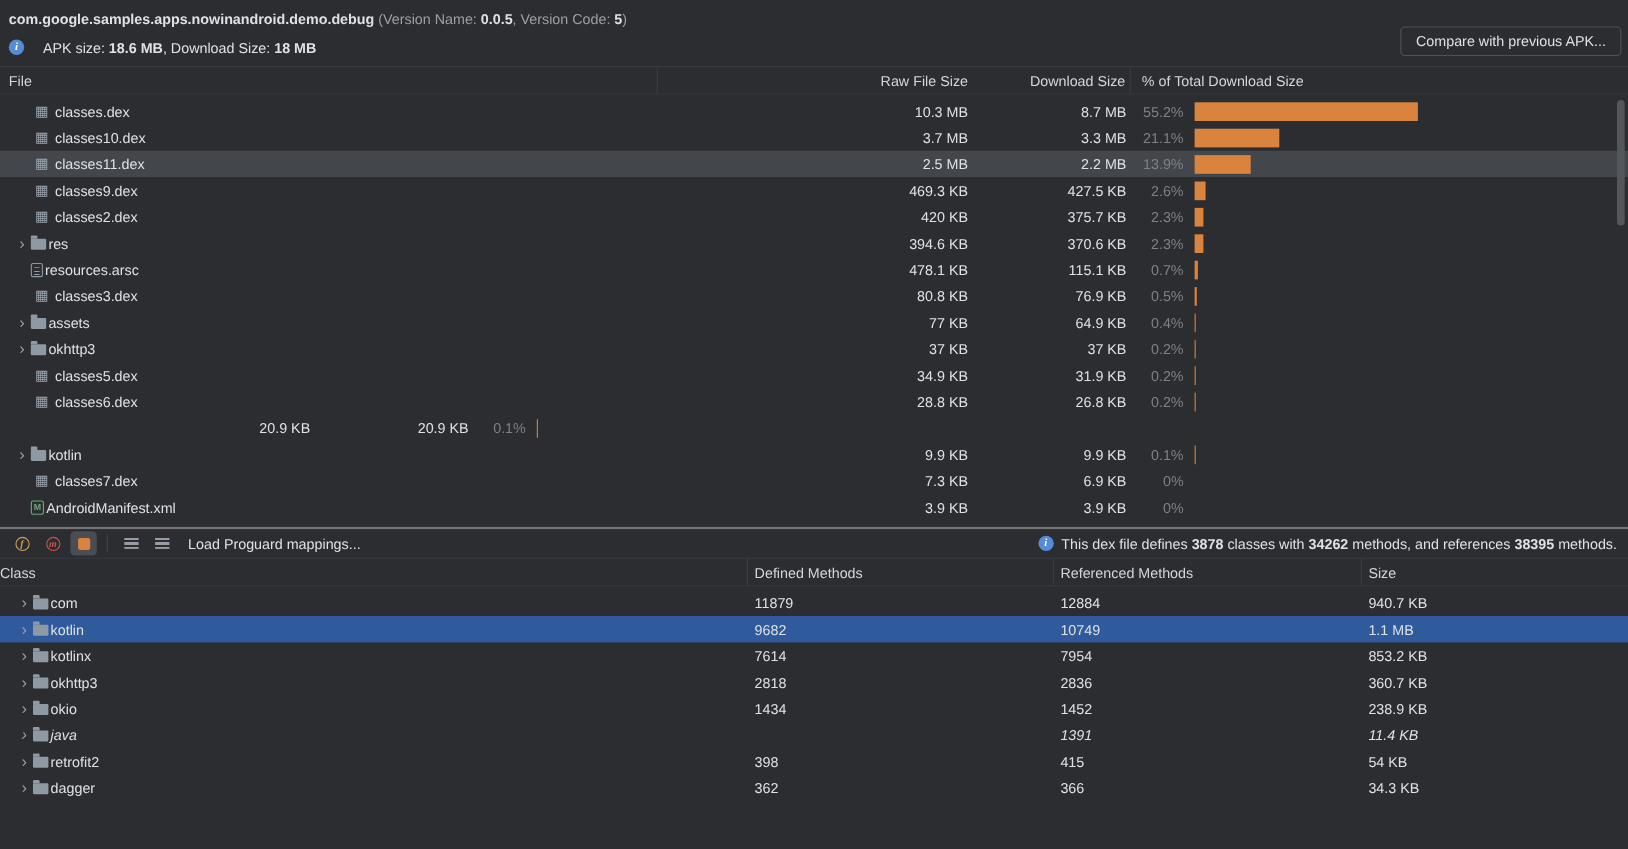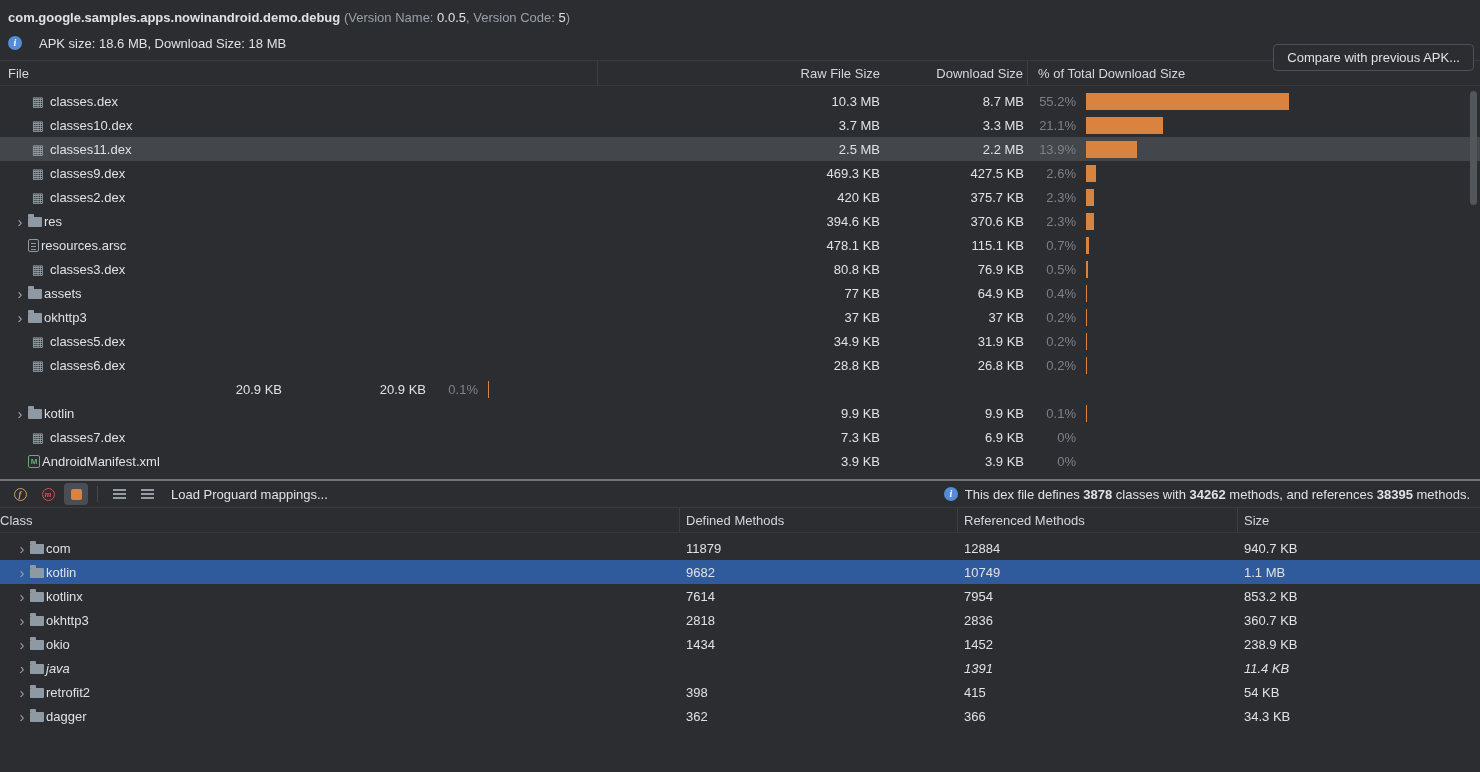--- a/index.html
+++ b/index.html
@@ -15,25 +15,25 @@
   .tab-close{color:#9da0a8;font-size:14px;margin-left:4px;cursor:pointer}
   .overflow{margin-left:auto;align-self:center;padding:0 14px;color:#9da0a8;font-size:16px;font-family:"DejaVu Sans",sans-serif;cursor:pointer}
   .apk-icon{width:12px;height:14px;border:1px solid #98a2ac;border-radius:2px;position:relative;flex:none}
   .apk-icon::after{content:"";position:absolute;left:2px;top:2px;width:6px;height:4px;background:#6aab73;border-radius:3px 3px 0 0}
 
   
   .header{flex:none;height:60px;position:relative;padding:6px 8px 0}
   .pkg-line{height:24px;line-height:24px;white-space:nowrap}
   .pkg{font-weight:700}
   .dim{color:#9aa0a8}
-  .b{font-weight:400}
+  .b{font-weight:700}
   .apk-line{height:26px;display:flex;align-items:center;gap:17px}
   .i-info{flex:none;width:14px;height:14px;border-radius:50%;background:#548cd6;position:relative;display:inline-block}
   .i-info::before{content:"i";position:absolute;inset:0;text-align:center;color:#fff;font:italic 700 10px/14px "Liberation Serif",serif}
-  .compare-btn{position:absolute;top:44px;right:6px;height:27px;padding:0 13px;background:#2b2d30;border:1px solid #4e5157;border-radius:4px;color:#dfe1e5;font:13px "Liberation Sans",sans-serif;cursor:pointer}
+  .compare-btn{position:absolute;top:24px;right:6px;height:27px;padding:0 13px;background:#2b2d30;border:1px solid #4e5157;border-radius:4px;color:#dfe1e5;font:13px "Liberation Sans",sans-serif;cursor:pointer}
 
   
   .thead{flex:none;height:26px;display:flex;align-items:stretch;border-top:1px solid #393b3f;border-bottom:1px solid #36383c;color:#d3d6db}
   .hc{display:flex;align-items:center}
   .h-file{width:598px;padding-left:8px;border-right:1px solid #3c3e43}
   .h-raw{width:282px;justify-content:flex-end}
   .h-dl{width:148px;justify-content:flex-end;padding-right:4px;border-right:1px solid #3c3e43}
   .h-pct{flex:1;padding-left:10px}
   .h-class{width:680px;padding-left:0;border-right:1px solid #3c3e43}
   .h-def{width:278px;padding-left:6px;border-right:1px solid #3c3e43}

